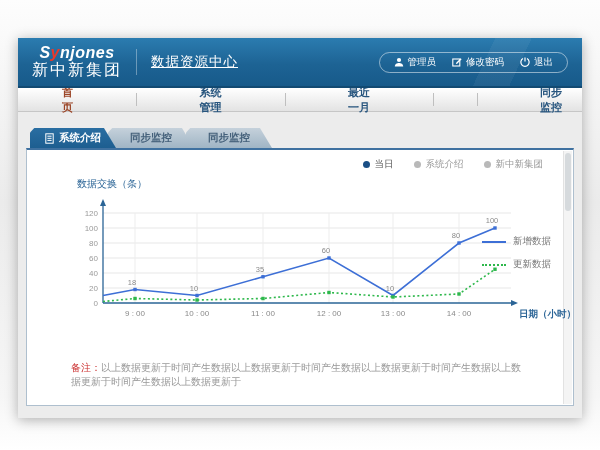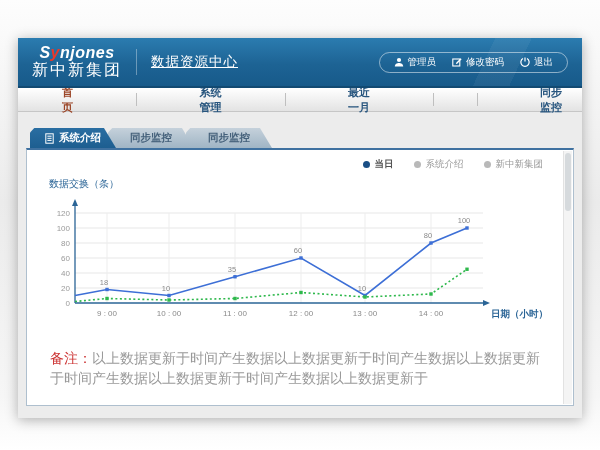--- a/index.html
+++ b/index.html
@@ -49,33 +49,33 @@
   .panel { position:relative; margin:0 4px; height:258px; background:#fff;
     border:1px solid #aebfce; border-top:2px solid #3f71a0; }
   .scrollbar { position:absolute; top:1px; right:1px; bottom:1px; width:9px;
     background:#f4f4f4; border-left:1px solid #e2e2e2; }
   .scroll-thumb { position:absolute; top:2px; left:1px; width:6px; height:58px;
     background:#d6dadd; border-radius:3px; }
 
   .radios { display:flex; justify-content:flex-end; gap:20px; padding:8px 30px 0 0; }
   .radio { display:flex; align-items:center; gap:5px; font-size:9.5px; color:#999; cursor:pointer; }
   .radio .dot { width:7px; height:7px; border-radius:50%; background:#b9b9b9; }
-  .radio.sel  { color:#555;font-weight:bold; }
+  .radio.sel  { color:#555; }
   .radio.sel .dot { background:#1a4f85; }
 
-  .chart-wrap { position:relative; }
+  .chart-wrap { position:relative;margin-left:28px; }
   .ylabel { margin:6px 0 0 22px; font-size:10px; color:#2a6496; }
   #chart-svg { display:block; margin-left:8px; }
   svg text { font-family:"Liberation Sans","DejaVu Sans",sans-serif; }
   .legend { position:absolute; right:22px; top:58px; display:flex; flex-direction:column; gap:10px; }
   .lg-item { display:flex; align-items:center; gap:7px; font-size:9.5px; color:#777; }
   .lg-line { width:24px; border-top:2px solid #3d6fd6; }
   .lg-line.dotted { border-top-style:dotted; border-top-color:#2eb84c; }
 
-  .note { margin-top:16px; padding:0 23px; font-size:14px; color:#999; line-height:1.4; }
+  .note { margin-top:28px; padding:0 44px; font-size:10px; color:#999; line-height:1.4; }
   .note .lab { color:#cc3333; }
 </style>
 </head>
 <body>
 
 <div class="stage">
   <div class="app">
 
     <div class="hdr">
       <div class="logo">
@@ -218,20 +218,30 @@
               <text x="429" y="32" text-anchor="middle" font-size="7.5" fill="#8a8a8a">100</text>
               <polyline points="40,110.5 72,107.5 134,109 200,107.5 266,101.5 330,106 396,103 432,78.25" fill="none" stroke="#2eb84c" stroke-width="1.6" stroke-dasharray="2,2.5"></polyline>
               <rect x="70.3" y="105.8" width="3.4" height="3.4" fill="#2eb84c"></rect>
               <rect x="132.3" y="107.3" width="3.4" height="3.4" fill="#2eb84c"></rect>
               <rect x="198.3" y="105.8" width="3.4" height="3.4" fill="#2eb84c"></rect>
               <rect x="264.3" y="99.8" width="3.4" height="3.4" fill="#2eb84c"></rect>
               <rect x="328.3" y="104.3" width="3.4" height="3.4" fill="#2eb84c"></rect>
               <rect x="394.3" y="101.3" width="3.4" height="3.4" fill="#2eb84c"></rect>
               <rect x="430.3" y="76.55" width="3.4" height="3.4" fill="#2eb84c"></rect>
             </svg>
+          <div class="legend">
+            <div class="lg-item">
+              <span class="lg-line"></span>
+              <span>新增数据</span>
+            </div>
+            <div class="lg-item">
+              <span class="lg-line dotted"></span>
+              <span>更新数据</span>
+            </div>
+          </div>
         </div>
 
         <div class="note">
           <span class="lab">备注：</span><span>以上数据更新于时间产生数据以上数据更新于时间产生数据以上数据更新于时间产生数据以上数据更新于时间产生数据以上数据更新于</span>
         </div>
       </div>
     </div>
 
   </div>
 </div>

